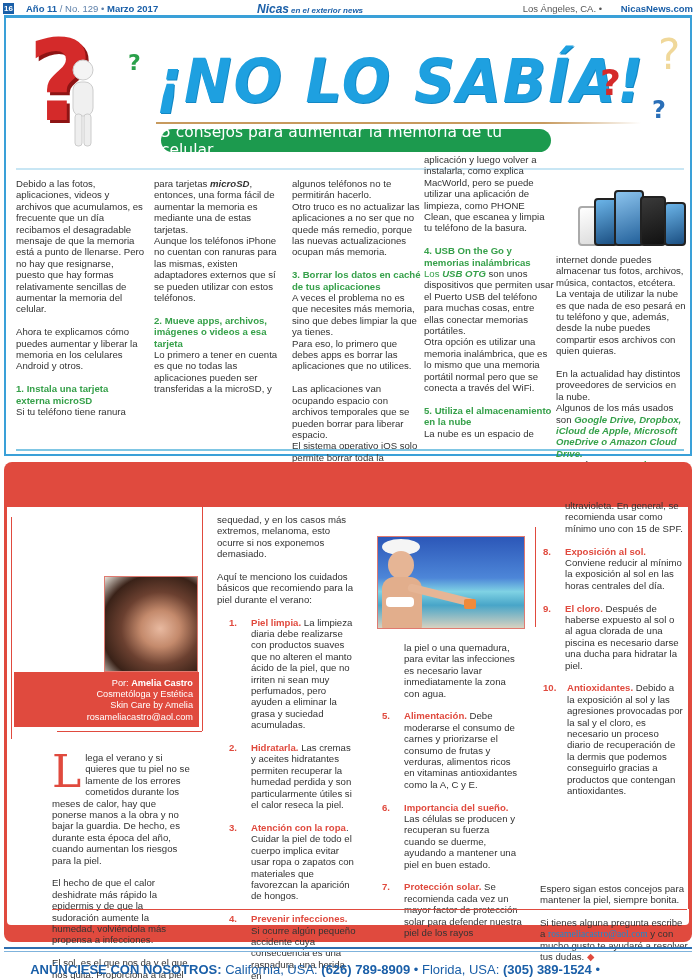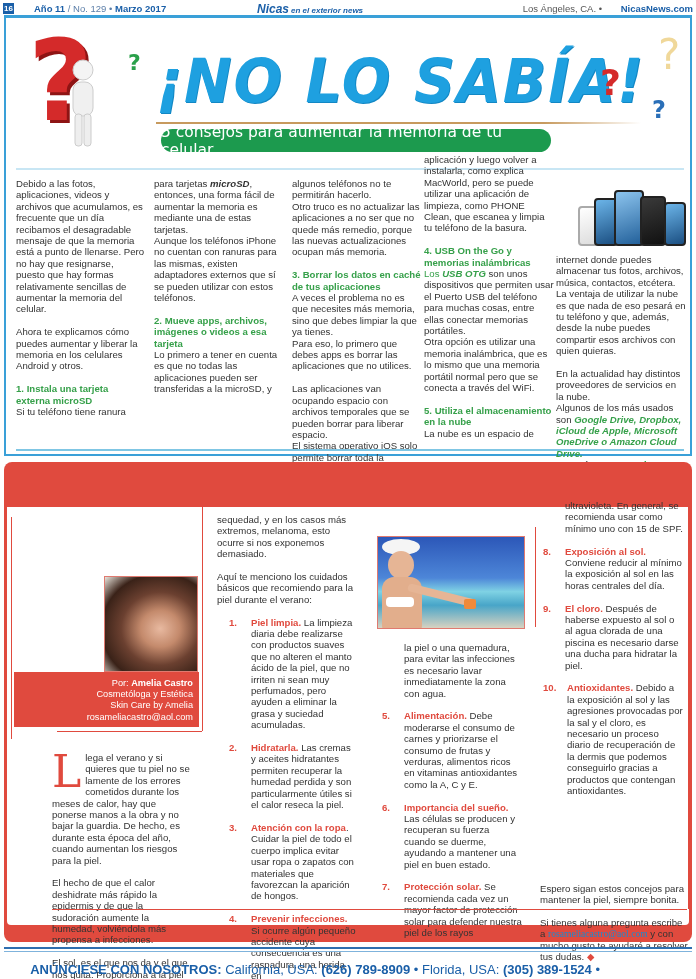--- a/index.html
+++ b/index.html
@@ -1,21 +1,21 @@
 <!DOCTYPE html>
 <html><head>
 <meta charset="utf-8">
 <style>
   * { box-sizing: border-box; margin: 0; padding: 0; }
   html, body { width: 696px; height: 979px; background: #ffffff; overflow: hidden; }
   body { font-family: "Liberation Sans", sans-serif; color: #333; position: relative; }
 
   
   .topbar { position: absolute; left: 3px; top: 2px; width: 690px; height: 13px; display: flex; align-items: center; font-family: "Liberation Sans", sans-serif; font-size: 9.5px; }
-  .pagenum { background: #1a5fa8; color: #fff; font-weight: bold; width: 11px; height: 11px; font-size: 8px; display: flex; align-items: center; justify-content: center; margin-right: 20px; }
+  .pagenum { background: #1a5fa8; color: #fff; font-weight: bold; width: 11px; height: 11px; font-size: 8px; display: flex; align-items: center; justify-content: center; margin-right: 12px; }
   .issue { color: #1a5fa8; }
   .issue b { font-weight: bold; }
   .issue .lt { color: #5b7ea8; }
   .masthead { position: absolute; left: 254px; top: 0; color: #1a5fa8; font-weight: bold; font-style: italic; font-size: 12px; }
   .masthead .sub { font-size: 8px; margin-left: 2px; }
   .loc { margin-left: auto; color: #555; font-size: 9.5px; }
   .loc b { color: #1a5fa8; margin-left: 16px; }
 
   
   .art1 { position: absolute; left: 4px; top: 16px; width: 688px; height: 440px; border: 2px solid #3aa0d8; background: #fff; }

